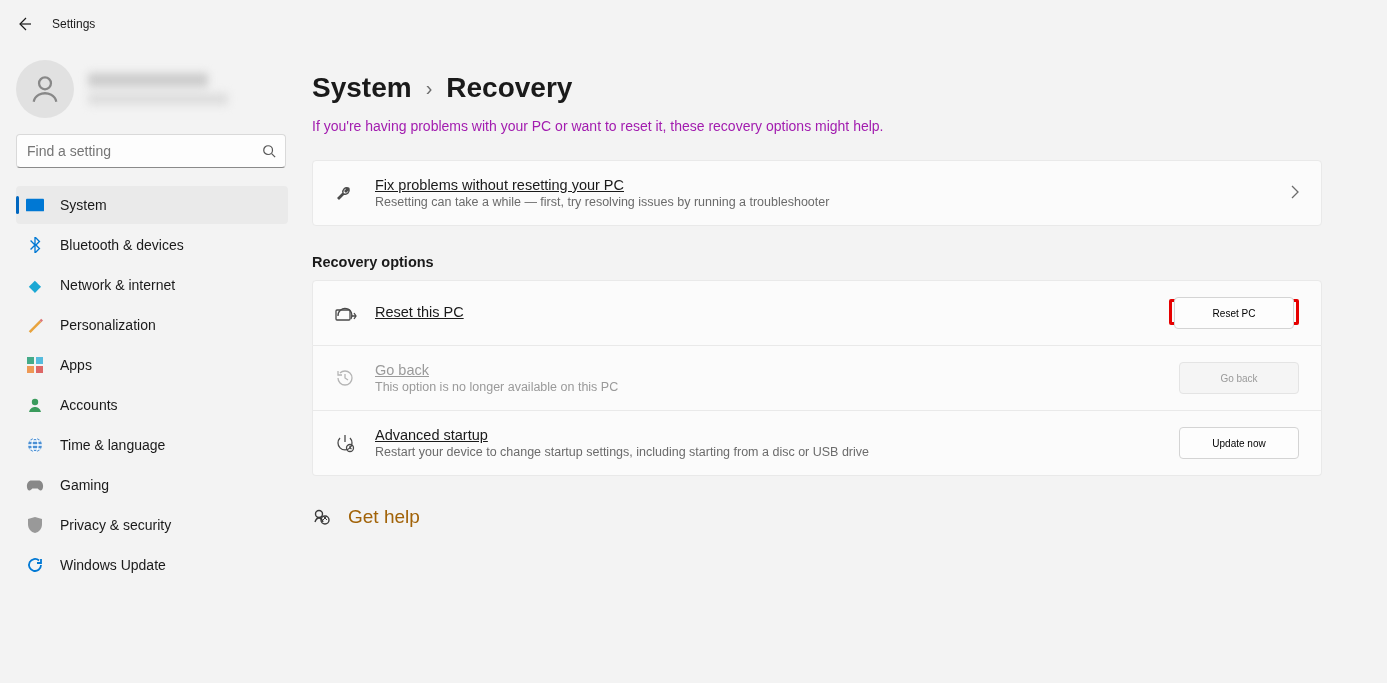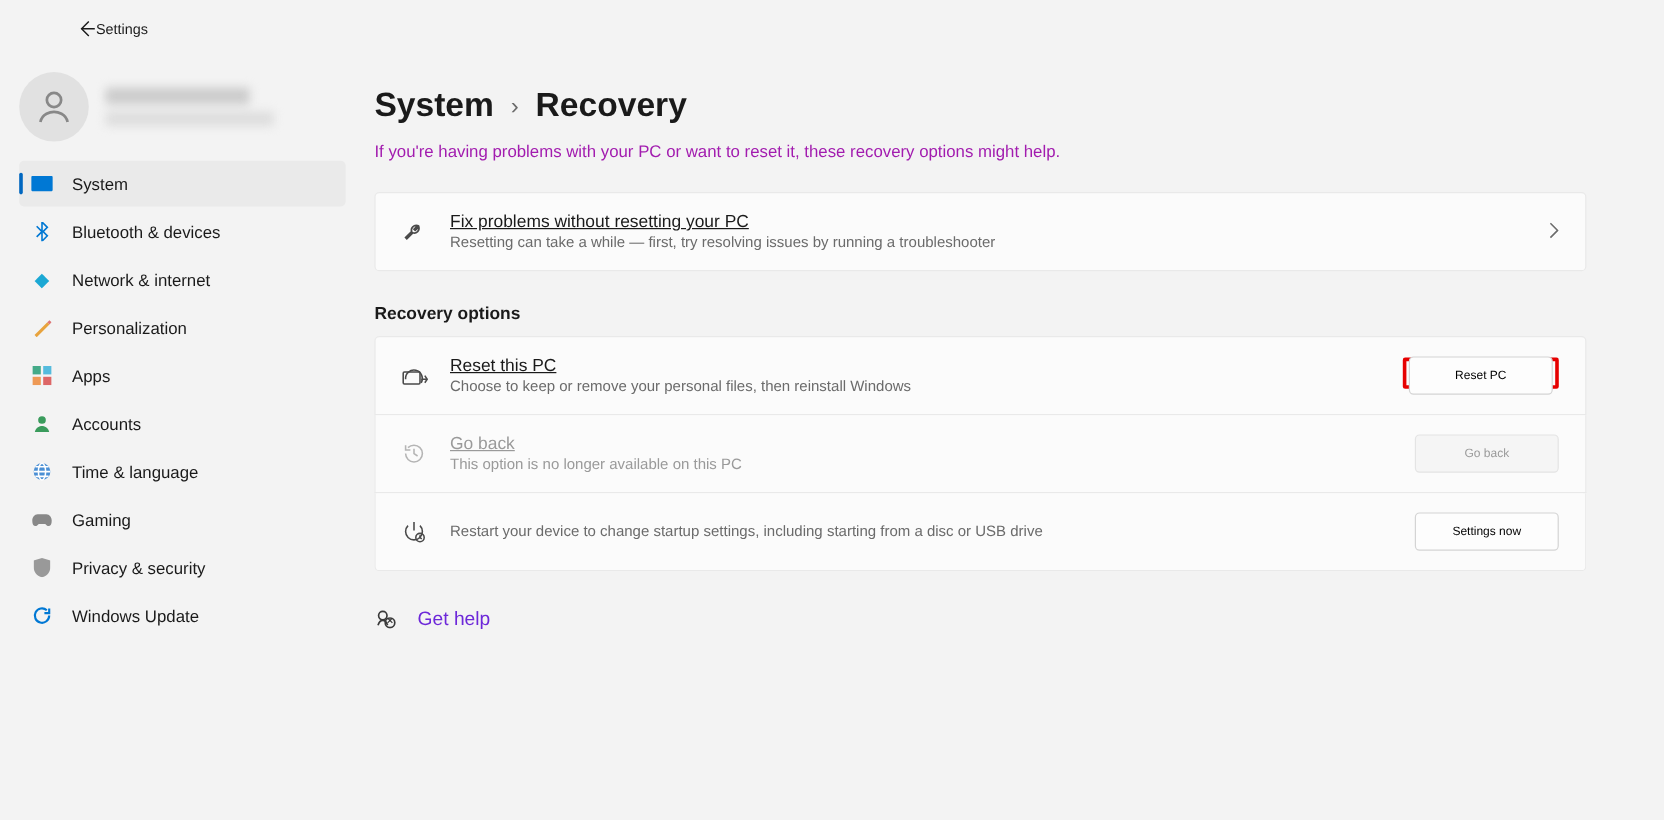--- a/index.html
+++ b/index.html
@@ -10,21 +10,21 @@
     width: 1387px;
     height: 683px;
     overflow: hidden;
     font-size: 14px;
   }
   .titlebar {
     display: flex;
     align-items: center;
     height: 48px;
     padding: 0 16px;
-    margin-left: 48px;
+    gap: 20px;
   }
   .back-arrow {
     width: 16px; height: 16px;
     display: flex; align-items: center; justify-content: center;
     cursor: pointer;
   }
   .title { font-size: 12px; color: #1a1a1a; }
   .layout { display: flex; }
   .sidebar {
     width: 300px;
@@ -130,21 +130,21 @@
   }
   .group .card + .card { border-top: none; }
   .group .card:first-child { border-radius: 4px 4px 0 0;}
   .group .card:last-child { border-radius: 0 0 4px 4px;}
   .group .card { border-radius:0; margin-bottom:0;}
   .help-row {
     display:flex; align-items:center; gap:18px;
     margin-top: 30px;
   }
   .help-icon { width:18px; color:#3a3a3a;}
-  .help-link { color:#6d28d9; font-size:16px; cursor:pointer;}
+  .help-link { color:#a16207; font-size:19px; cursor:pointer;}
 </style>
 </head>
 <body>
 
 <div class="titlebar">
   <div class="back-arrow">
     <svg viewBox="0 0 16 16" width="16" height="16" fill="none" stroke="#1a1a1a" stroke-width="1.2">
       <path d="M10 2 L4 8 L10 14"></path>
       <path d="M4 8 H15"></path>
     </svg>
@@ -160,20 +160,29 @@
           <circle cx="12" cy="8" r="4.2"></circle>
           <path d="M4 21c1-5 6-6 8-6s7 1 8 6"></path>
         </svg>
       </div>
       <div class="profile-text">
         <div class="profile-name"></div>
         <div class="profile-email"></div>
       </div>
     </div>
 
+    <div class="search-wrap">
+      <input class="search-input" placeholder="Find a setting" style="">
+      <span class="search-icon">
+        <svg viewBox="0 0 16 16" width="14" height="14" fill="none" stroke="#555" stroke-width="1.4">
+          <circle cx="7" cy="7" r="5"></circle>
+          <path d="M11 11l4 4"></path>
+        </svg>
+      </span>
+    </div>
 
     <nav class="nav">
       <div class="nav-item active">
         <span class="nav-icon">
           <svg viewBox="0 0 20 14" width="18" height="14">
               <rect x="0" y="0" width="20" height="14" rx="1" fill="#0078d4"></rect>
               <rect x="0" y="0" width="20" height="14" rx="1" fill="none" stroke="#7aa" stroke-width="0"></rect>
             </svg>
         </span>
         <span class="nav-label">System</span>
@@ -289,21 +298,20 @@
       <div class="card">
         <div class="card-icon">
           <svg viewBox="0 0 22 18" width="22" height="18" fill="none" stroke="#4a4a4a" stroke-width="1.3">
               <path d="M3 12a7 7 0 1113 3"></path>
               <rect x="1" y="6" width="14" height="10" rx="1"></rect>
               <path d="M16 12h5M19 9l2 3-2 3"></path>
             </svg>
         </div>
         <div class="card-body">
           <div class="card-title">Reset this PC</div>
-          <div class="card-desc">Choose to keep or remove your personal files, then reinstall Windows</div>
         </div>
         <div class="card-action">
           <span class="highlight-box">
             <button class="btn">Reset PC</button>
           </span>
         </div>
       </div>
 
       <div class="card disabled">
         <div class="card-icon">
@@ -323,24 +331,25 @@
 
       <div class="card">
         <div class="card-icon">
           <svg viewBox="0 0 20 20" width="20" height="20" fill="none" stroke="#4a4a4a" stroke-width="1.3">
               <path d="M10 2v7M5 5a7 7 0 1010 0"></path>
               <circle cx="15" cy="15" r="3.5"></circle>
               <path d="M15 13v2l1.5 1"></path>
             </svg>
         </div>
         <div class="card-body">
+          <div class="card-title">Advanced startup</div>
           <div class="card-desc">Restart your device to change startup settings, including starting from a disc or USB drive</div>
         </div>
         <div class="card-action">
-          <button class="btn">Settings now</button>
+          <button class="btn">Update now</button>
         </div>
       </div>
     </div>
 
     <div class="help-row">
       <span class="help-icon">
         <svg viewBox="0 0 18 18" width="18" height="18" fill="none" stroke="#3a3a3a" stroke-width="1.4">
             <circle cx="7" cy="7" r="3.5"></circle>
             <path d="M3 15c1-3 3-4 4-4s3 1 4 4"></path>
             <circle cx="13" cy="13" r="4"></circle>

